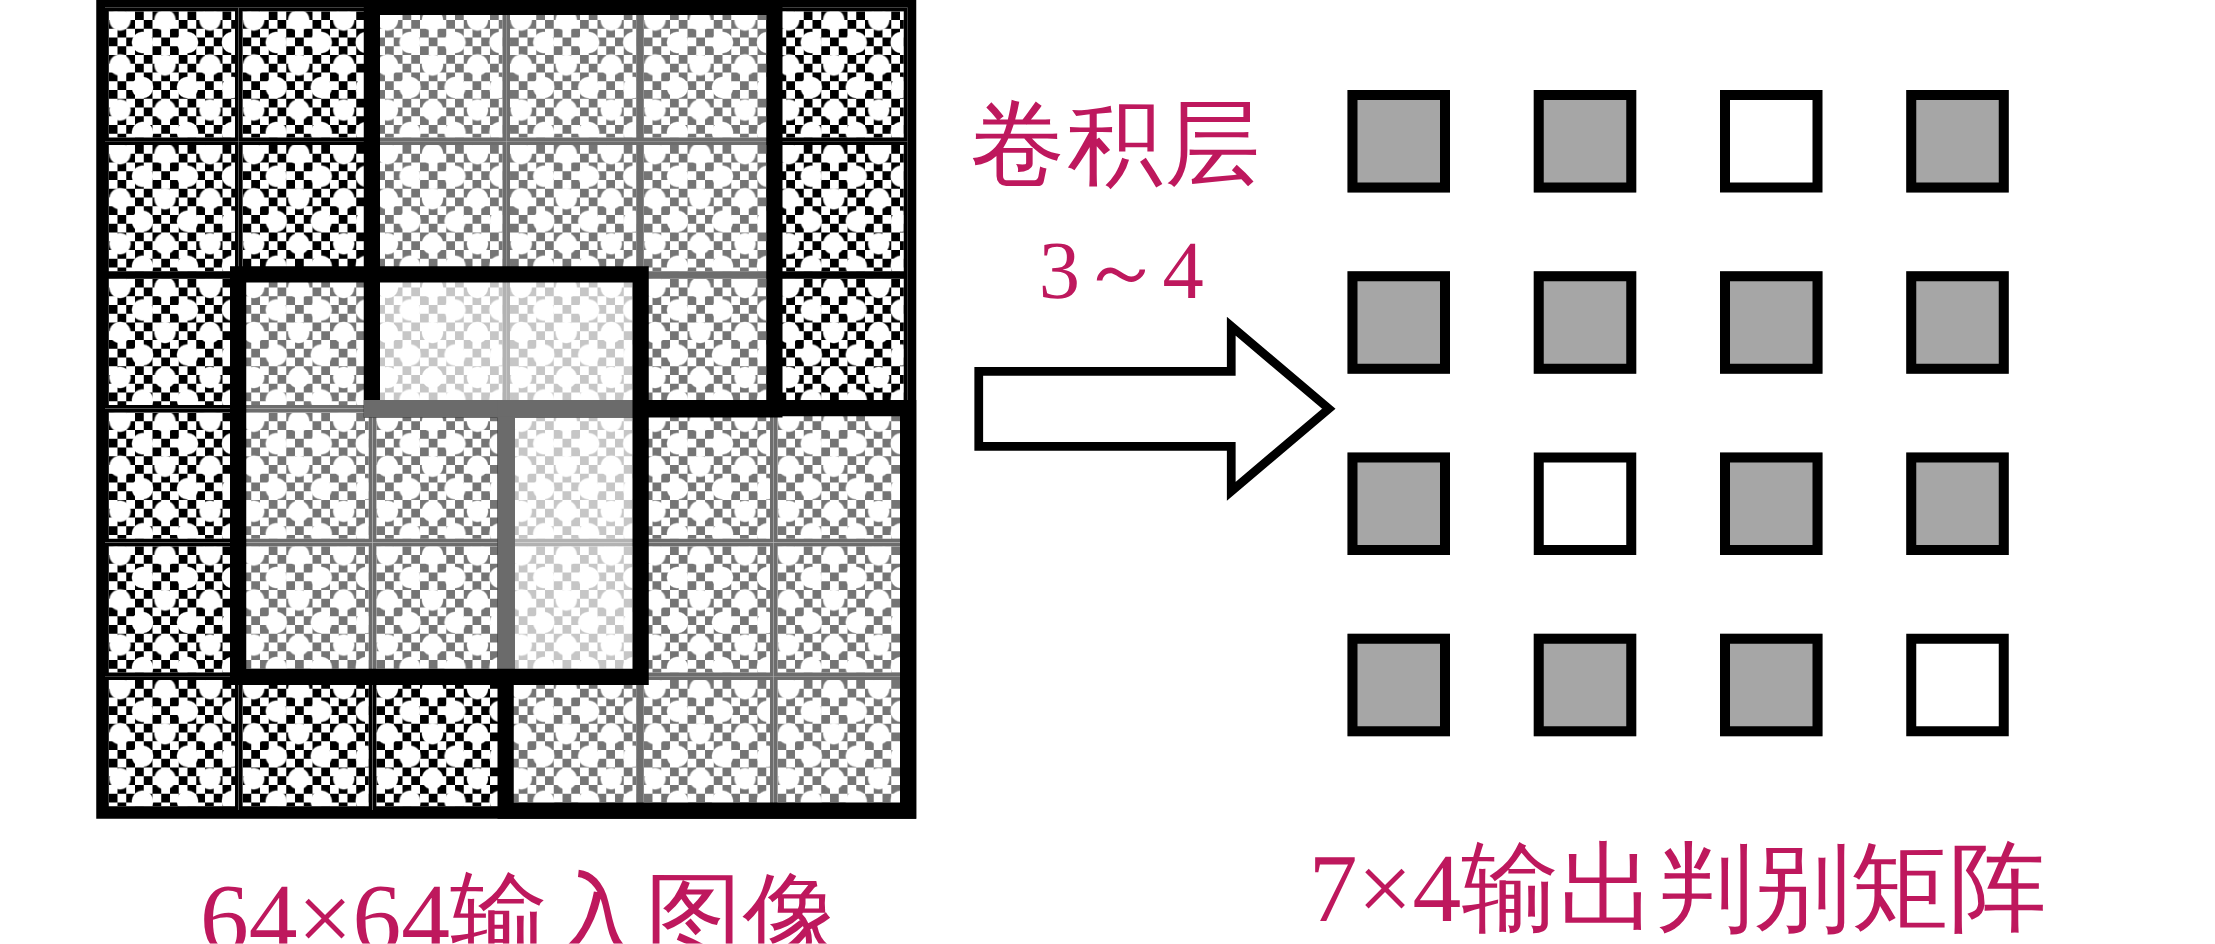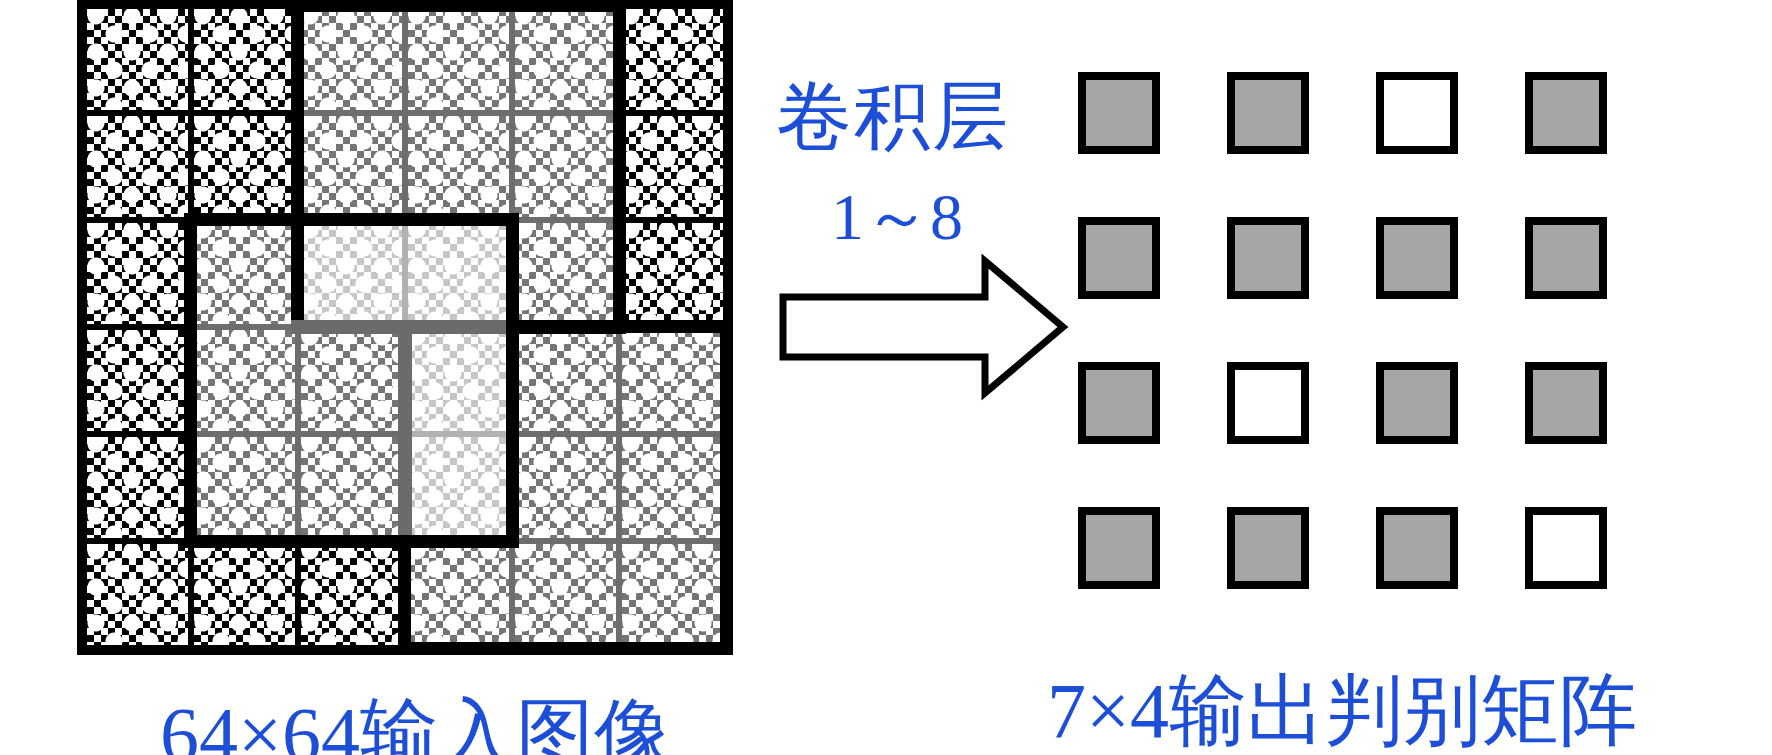--- a/index.html
+++ b/index.html
@@ -1,18 +1,18 @@
 <!DOCTYPE html>
 <html><head>
 <meta charset="utf-8">
 <style>
   html,body{margin:0;padding:0;background:#fff;}
   #app{
     position:relative;width:1772px;height:755px;background:#fff;overflow:hidden;
-    font-family:"Liberation Serif","DejaVu Serif",serif;color:#1d4ed8;
+    font-family:"Liberation Serif","DejaVu Serif",serif;color:#be185d;
   }
   
   #input-panel{position:absolute;left:84px;top:6px;width:642px;height:642px;}
   #input-grid{
     position:absolute;left:0;top:0;width:642px;height:642px;
     display:grid;grid-template-columns:repeat(6,107px);grid-template-rows:repeat(6,107px);
   }
   .cell{
     box-sizing:border-box;width:107px;height:107px;border:3px solid #000;
     background-color:#fff;
@@ -101,21 +101,21 @@
 
   <div class="rf-box" style="left: 207px; top: -7px;"></div>
       <div class="rf-box" style="left: 314px; top: 314px;"></div>
       <div class=" gray-edge" style="left: 207px; top: 314px; width: 221px; height: 14px;"></div>
       <div class=" gray-edge" style="left: 314px; top: 314px; width: 114px; height: 14px;"></div>
       <div class=" gray-edge" style="left: 314px; top: 327px; width: 14px; height: 208px;"></div>
       <div class="rf-box" style="left: 100px; top: 207px;"></div>
     </div>
 
   <div class="conv-label" id="conv-label-1">卷积层</div>
-  <div class="conv-label" id="conv-label-2">1～8</div>
+  <div class="conv-label" id="conv-label-2">3～4</div>
   <svg id="conv-arrow" width="292" height="152" viewBox="0 0 292 152">
     <polygon points="5,45 207,45 207,9 285,75 207,141 207,105 5,105" fill="#ffffff" stroke="#000000" stroke-width="7"></polygon>
   </svg>
 
   <div id="output-grid">
       <div class="osq" style="background: rgb(166, 166, 166); border-color: rgb(0, 0, 0);"></div>
       <div class="osq" style="background: rgb(166, 166, 166); border-color: rgb(0, 0, 0);"></div>
       <div class="osq" style="background: rgb(255, 255, 255); border-color: rgb(0, 0, 0);"></div>
       <div class="osq" style="background: rgb(166, 166, 166); border-color: rgb(0, 0, 0);"></div>
       <div class="osq" style="background: rgb(166, 166, 166); border-color: rgb(0, 0, 0);"></div>

